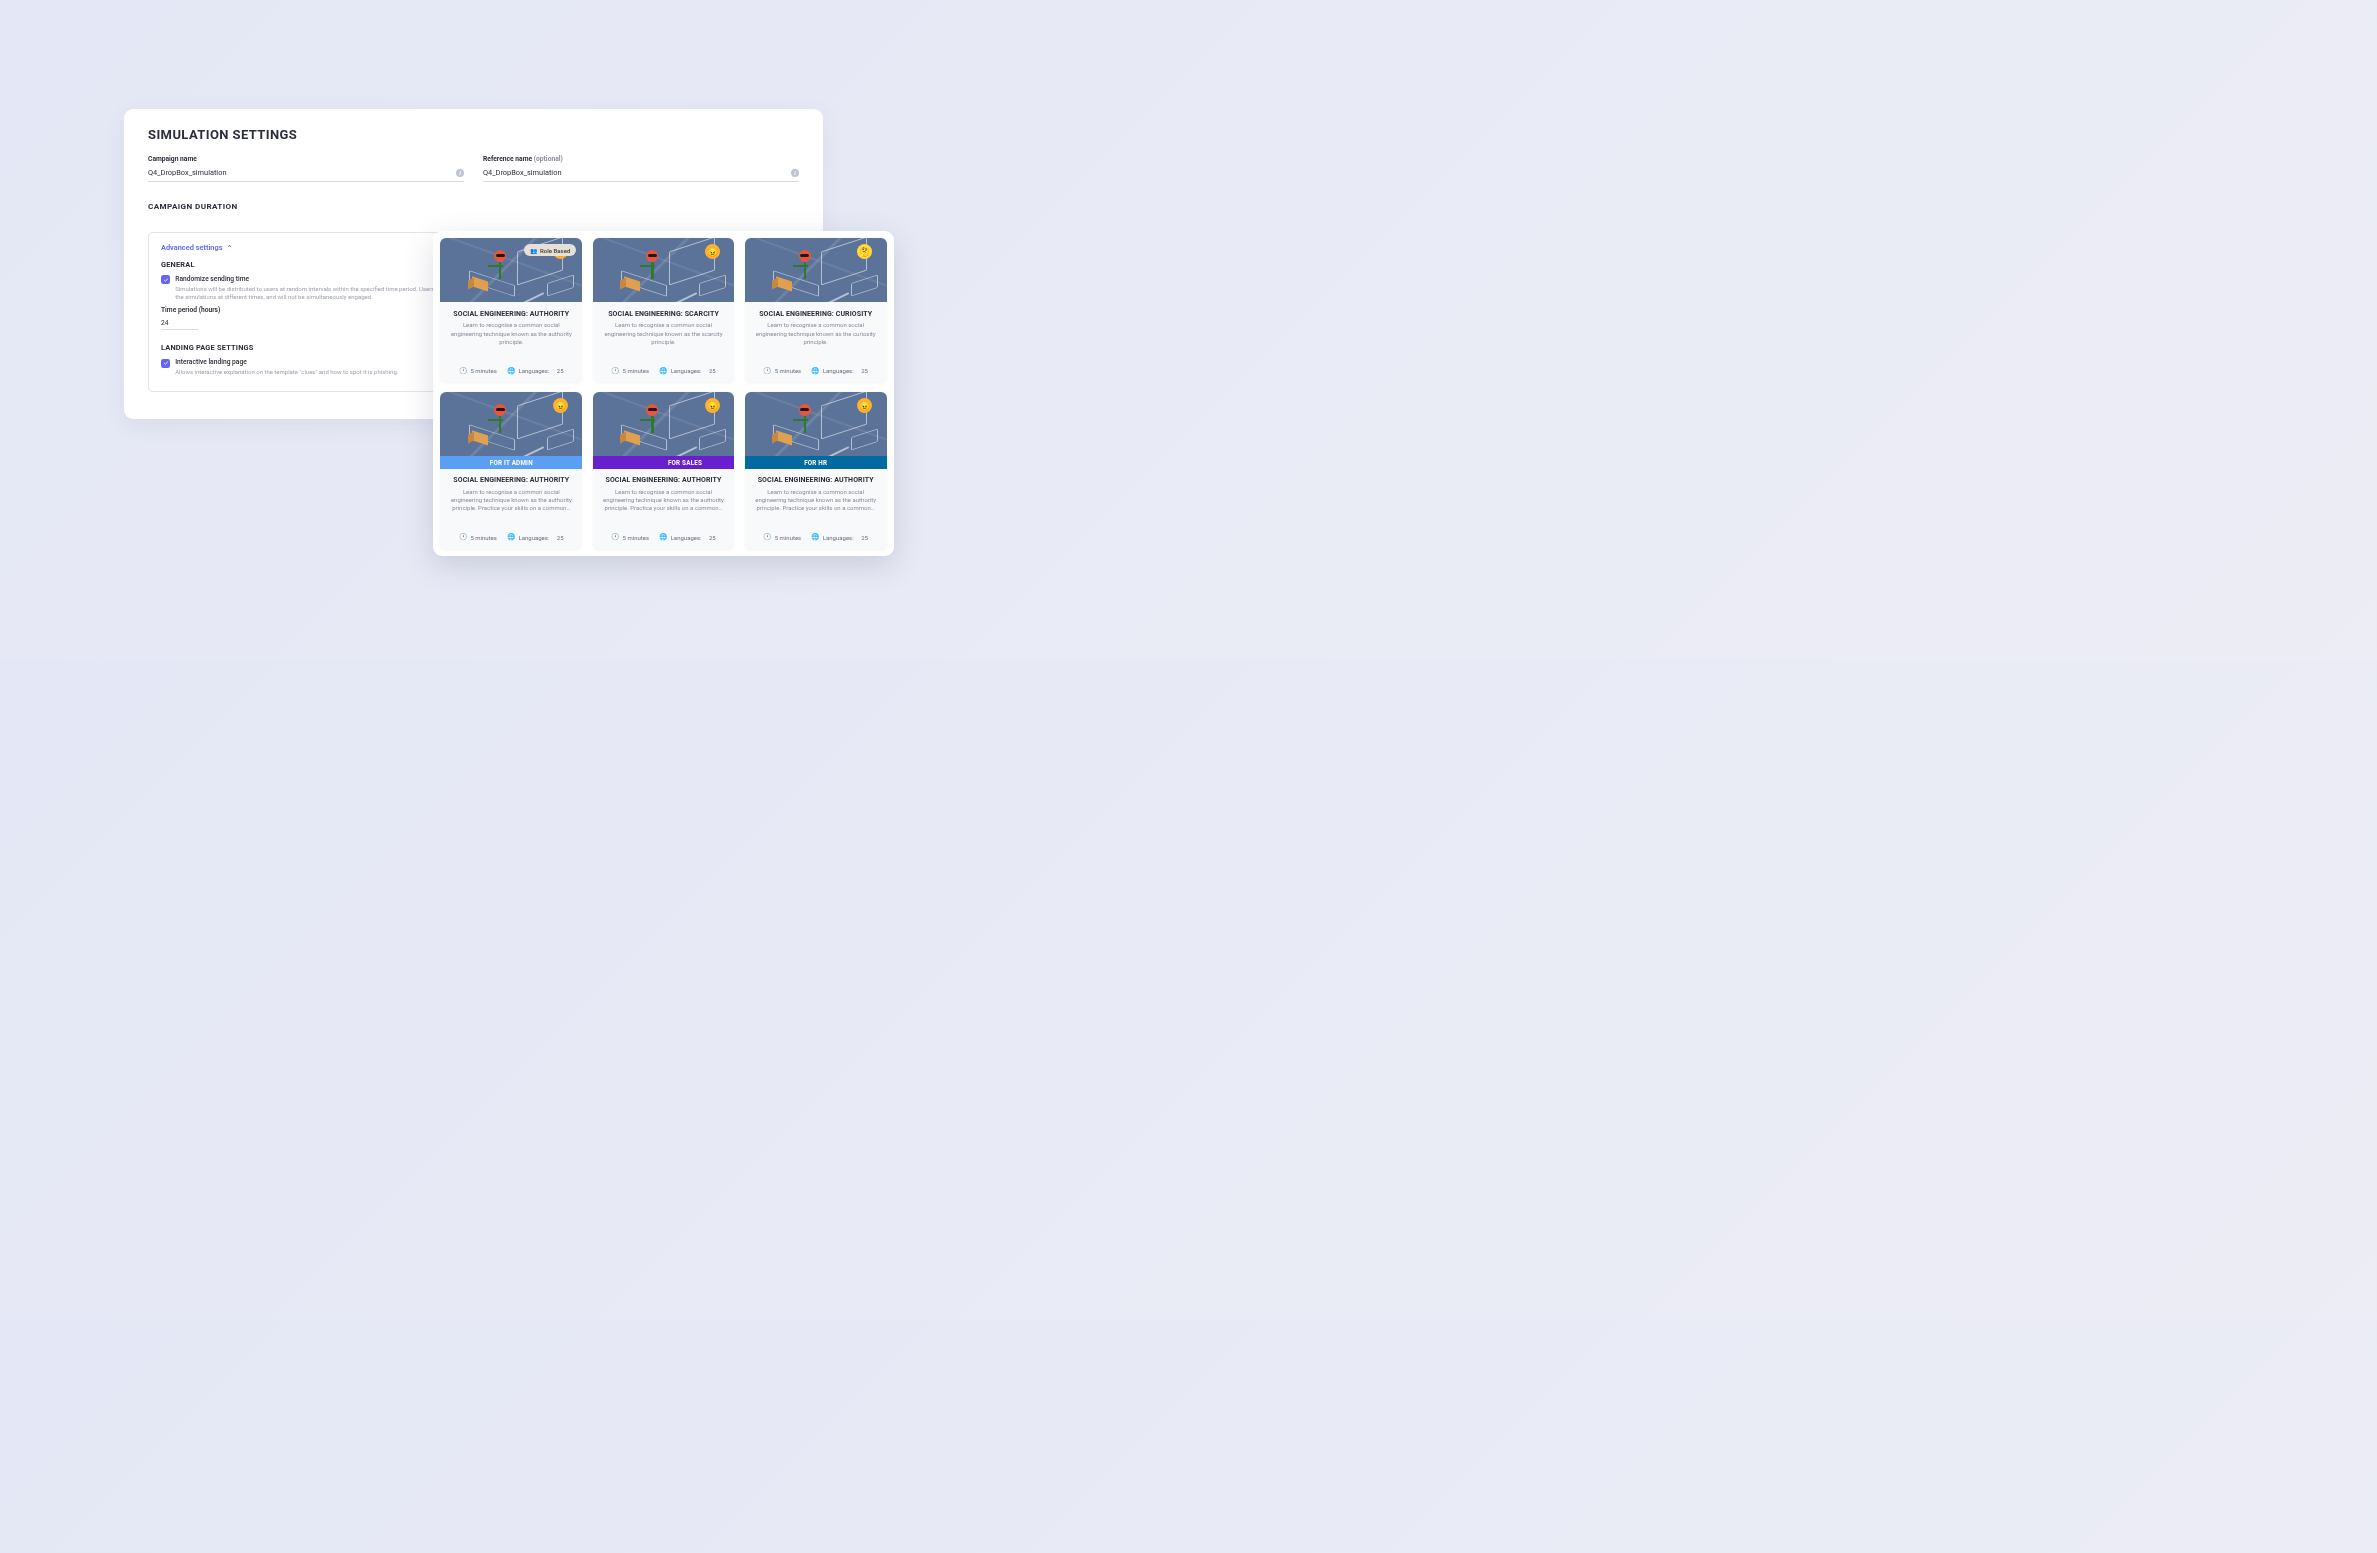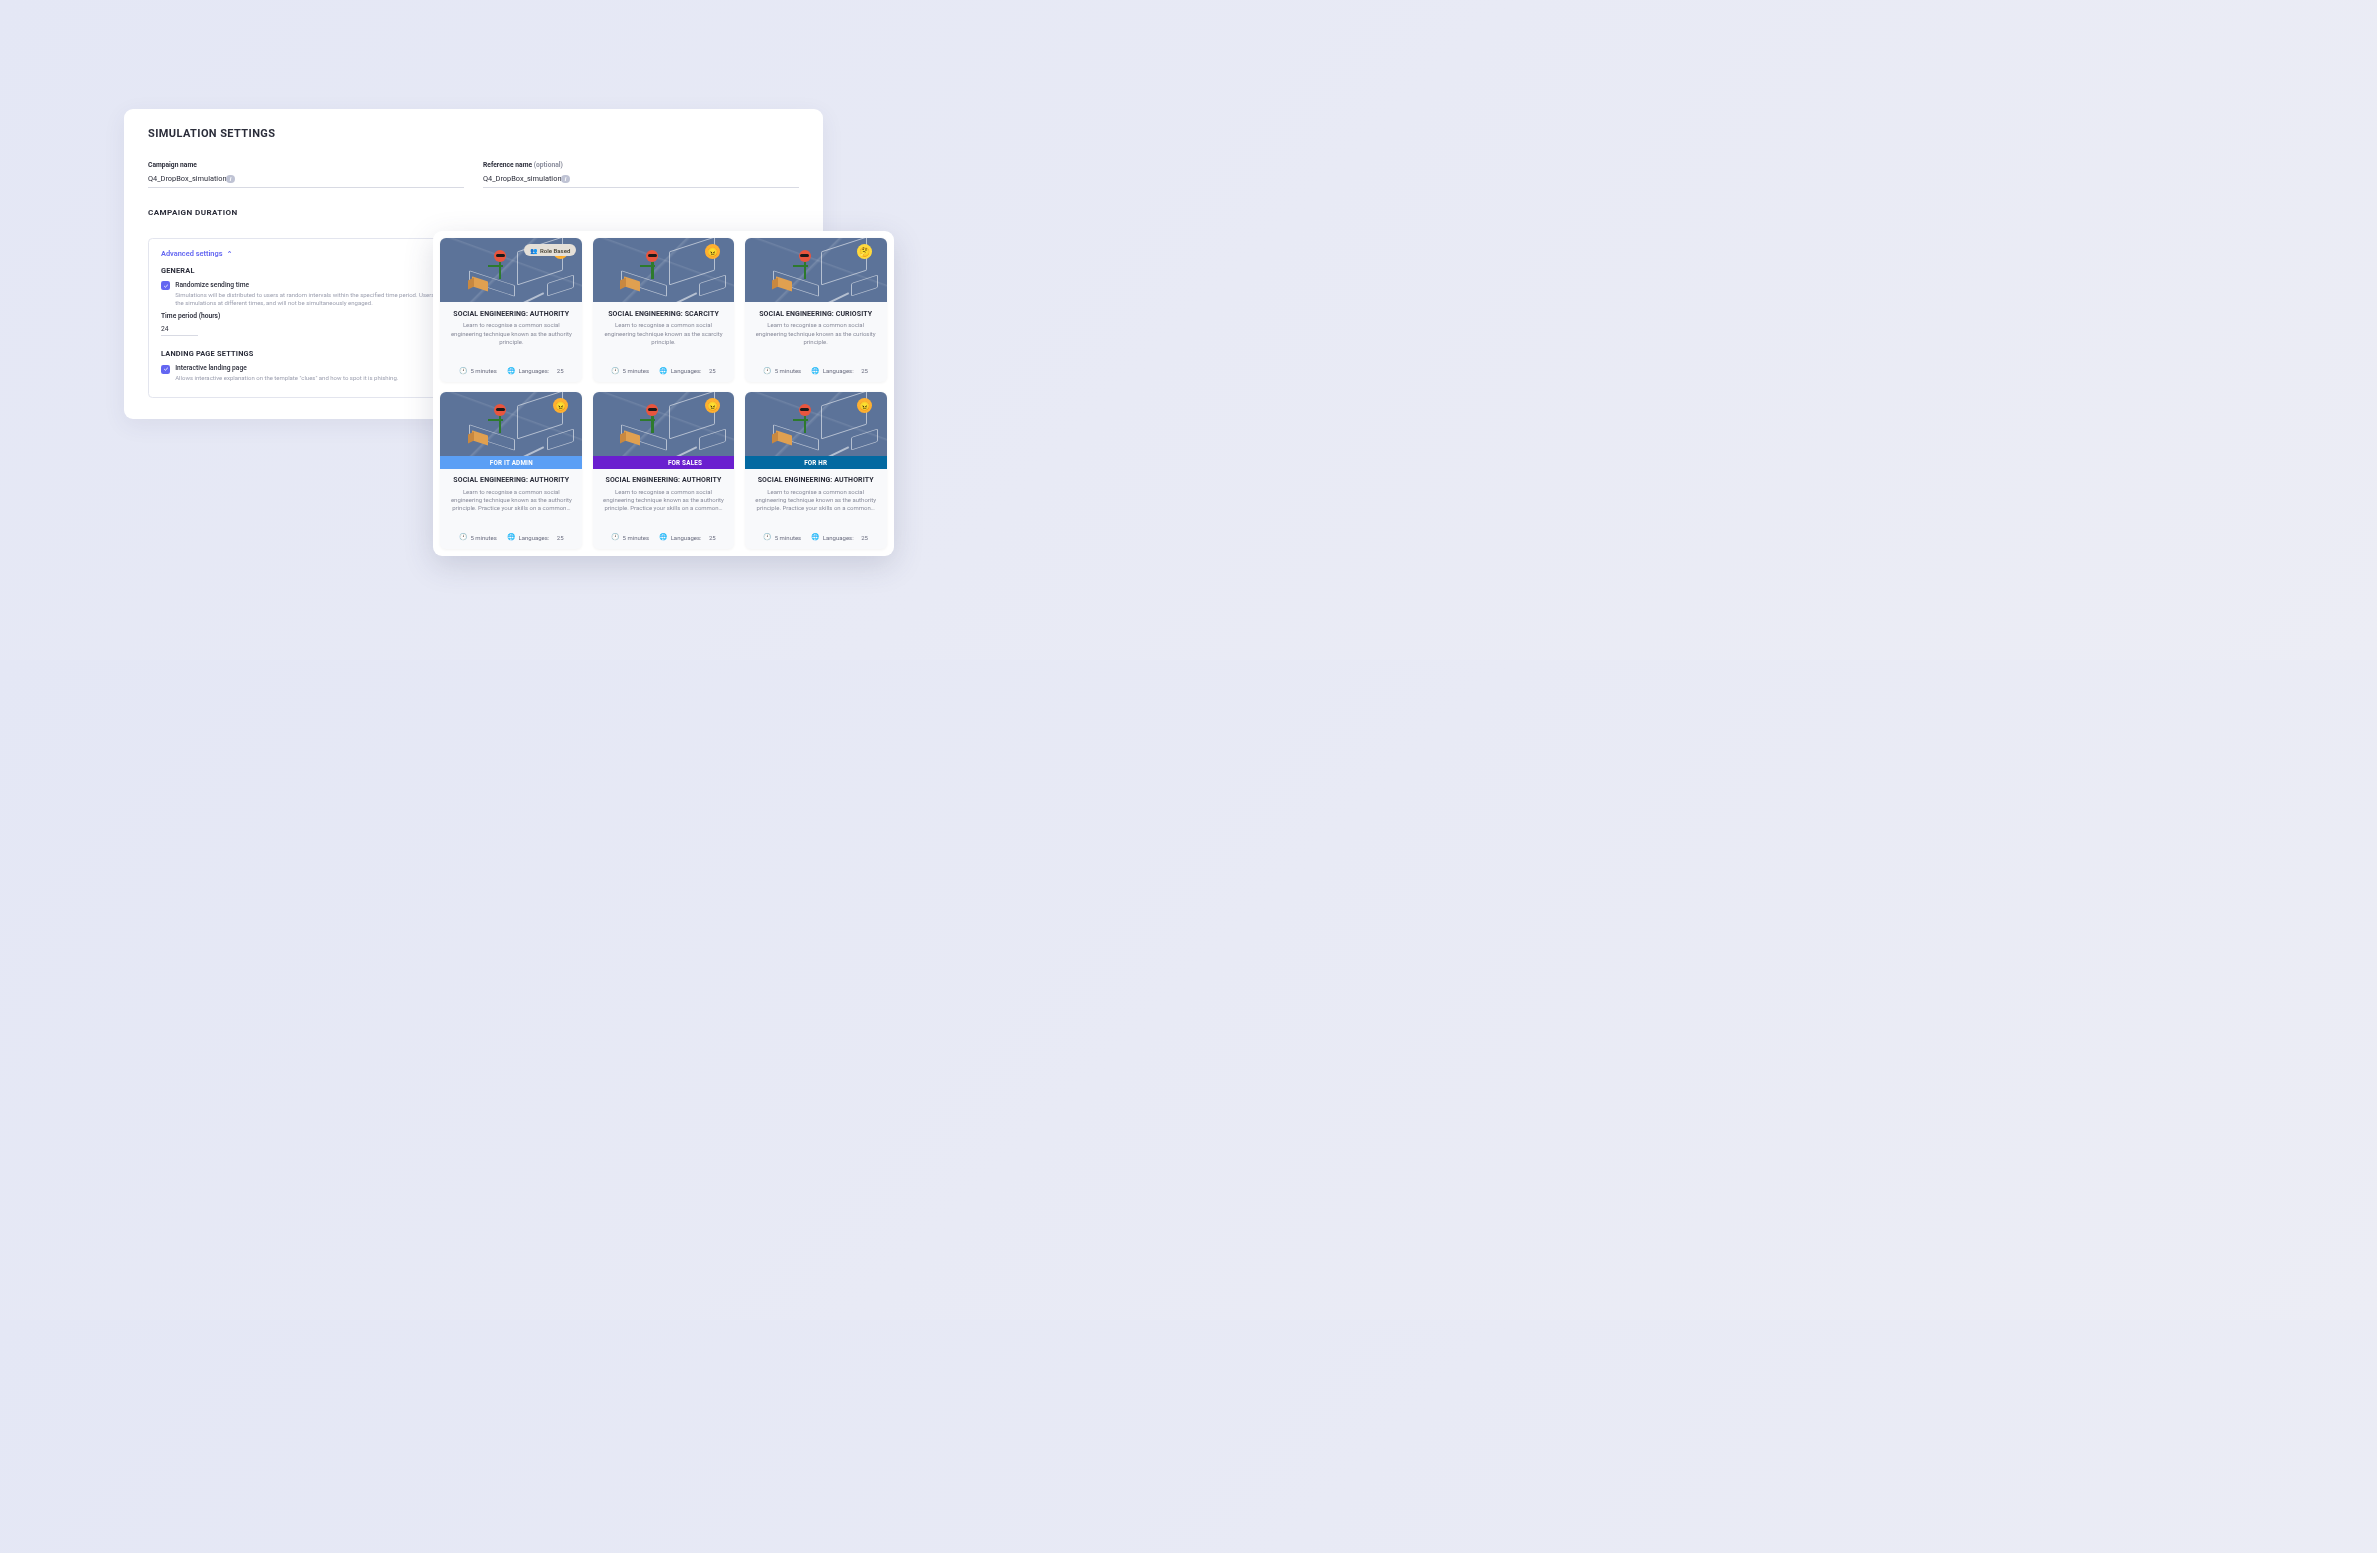--- a/index.html
+++ b/index.html
@@ -10,27 +10,27 @@
   left: 124px;
   top: 109px;
   width: 699px;
   height: 310px;
   background: #fff;
   border-radius: 9px;
   box-shadow: 0 6px 22px rgba(60,65,100,0.08);
   padding: 18px 24px;
 }
 
-.settings-title { font-size: 11px; font-weight: 700; letter-spacing: 0.4px; color: #2b2d3a; margin-bottom: 21px; }
+.settings-title { font-size: 13px; font-weight: 700; letter-spacing: 0.4px; color: #2b2d3a; margin-bottom: 13px; }
 
 .form-row { display: flex; gap: 19px; margin-bottom: 13.3px; }
 .form-group { flex: 1; }
 .form-label { font-size: 6.7px; font-weight: 700; color: #2b2d3a; margin-bottom: 3px; display: block; }
 .form-label .optional { font-weight: 700; color: #8a8d9c; }
-.form-field { display: flex; align-items: center; justify-content: flex-start; border-bottom: 0.7px solid #d8dae3; padding: 2.2px 0 3.7px 0; font-size: 7.4px; color: #2b2d3a; }
+.form-field { display: flex; align-items: center; justify-content: space-between; border-bottom: 0.7px solid #d8dae3; padding: 2.2px 0 3.7px 0; font-size: 7.4px; color: #2b2d3a; }
 .form-field .cal { color: #9da0b0; margin-right: 4.4px; font-size: 7.4px; }
 .info-icon { width: 8.1px; height: 8.1px; border-radius: 50%; background: #bfc3d4; color: #fff; font-size: 6px; display: inline-flex; align-items: center; justify-content: center; font-style: italic; font-weight: 700; }
 
 .section-title { font-size: 8.1px; font-weight: 700; letter-spacing: 0.4px; color: #2b2d3a; margin-top: 19px; margin-bottom: 21px; }
 
 .advanced-box { border: 0.7px solid #e3e5ee; border-radius: 4.4px; padding: 10.3px 12px; margin-top: 19px; }
 .adv-toggle { color: #6366f1; font-size: 7.4px; font-weight: 600; display: flex; align-items: center; gap: 4.4px; cursor: pointer; margin-bottom: 7.4px; }
 .adv-toggle .chev { font-size: 6.7px; }
 
 .adv-section-title { font-size: 7.4px; font-weight: 700; letter-spacing: 0.2px; color: #2b2d3a; margin-bottom: 6px; margin-top: 4.4px; }

